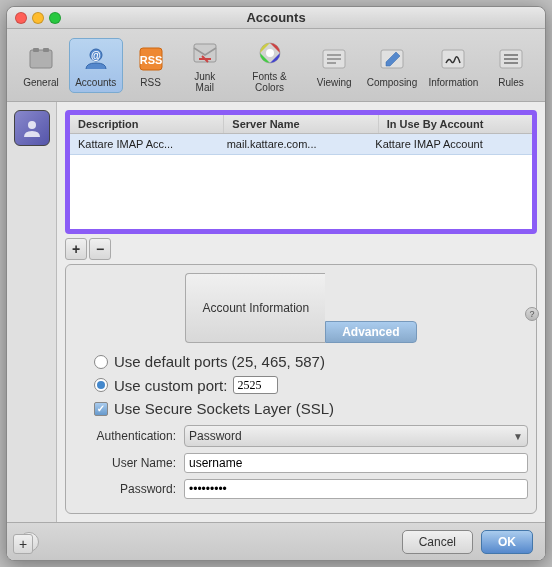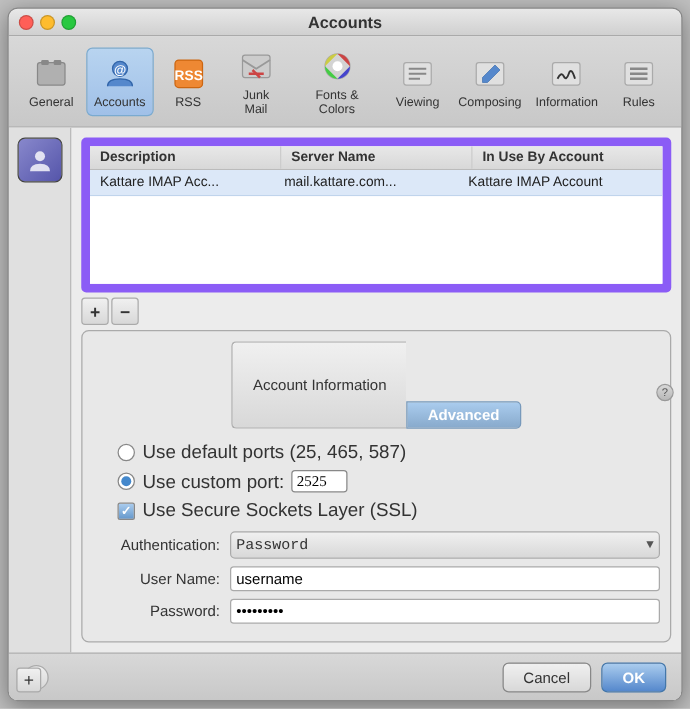--- a/index.html
+++ b/index.html
@@ -131,21 +131,21 @@
       flex: 1;
       display: flex;
       flex-direction: column;
       overflow: hidden;
     }
 
     
     .account-list-area {
       background: white;
       margin: 8px 8px 0 8px;
-      border: 7px solid #8b5cf6;
+      border: 5px solid #8b5cf6;
       border-radius: 4px;
       overflow: hidden;
     }
     .account-list-header {
       display: flex;
       background: linear-gradient(to bottom, #e8e8e8, #d8d8d8);
       border-bottom: 1px solid #bbb;
     }
     .col-header {
       padding: 3px 8px;
@@ -334,21 +334,20 @@
       flex: 1;
       height: 22px;
       border: 1px solid #aaa;
       border-radius: 4px;
       background: linear-gradient(to bottom, #f0f0f0, #d8d8d8);
       display: flex;
       align-items: center;
       padding: 0 4px;
       justify-content: space-between;
       cursor: pointer;
-      font-family: Liberation Mono, monospace;
     }
     .form-select-label {
       font-size: 12px;
       color: #333;
     }
     .form-select-arrow {
       font-size: 10px;
       color: #555;
     }
 

